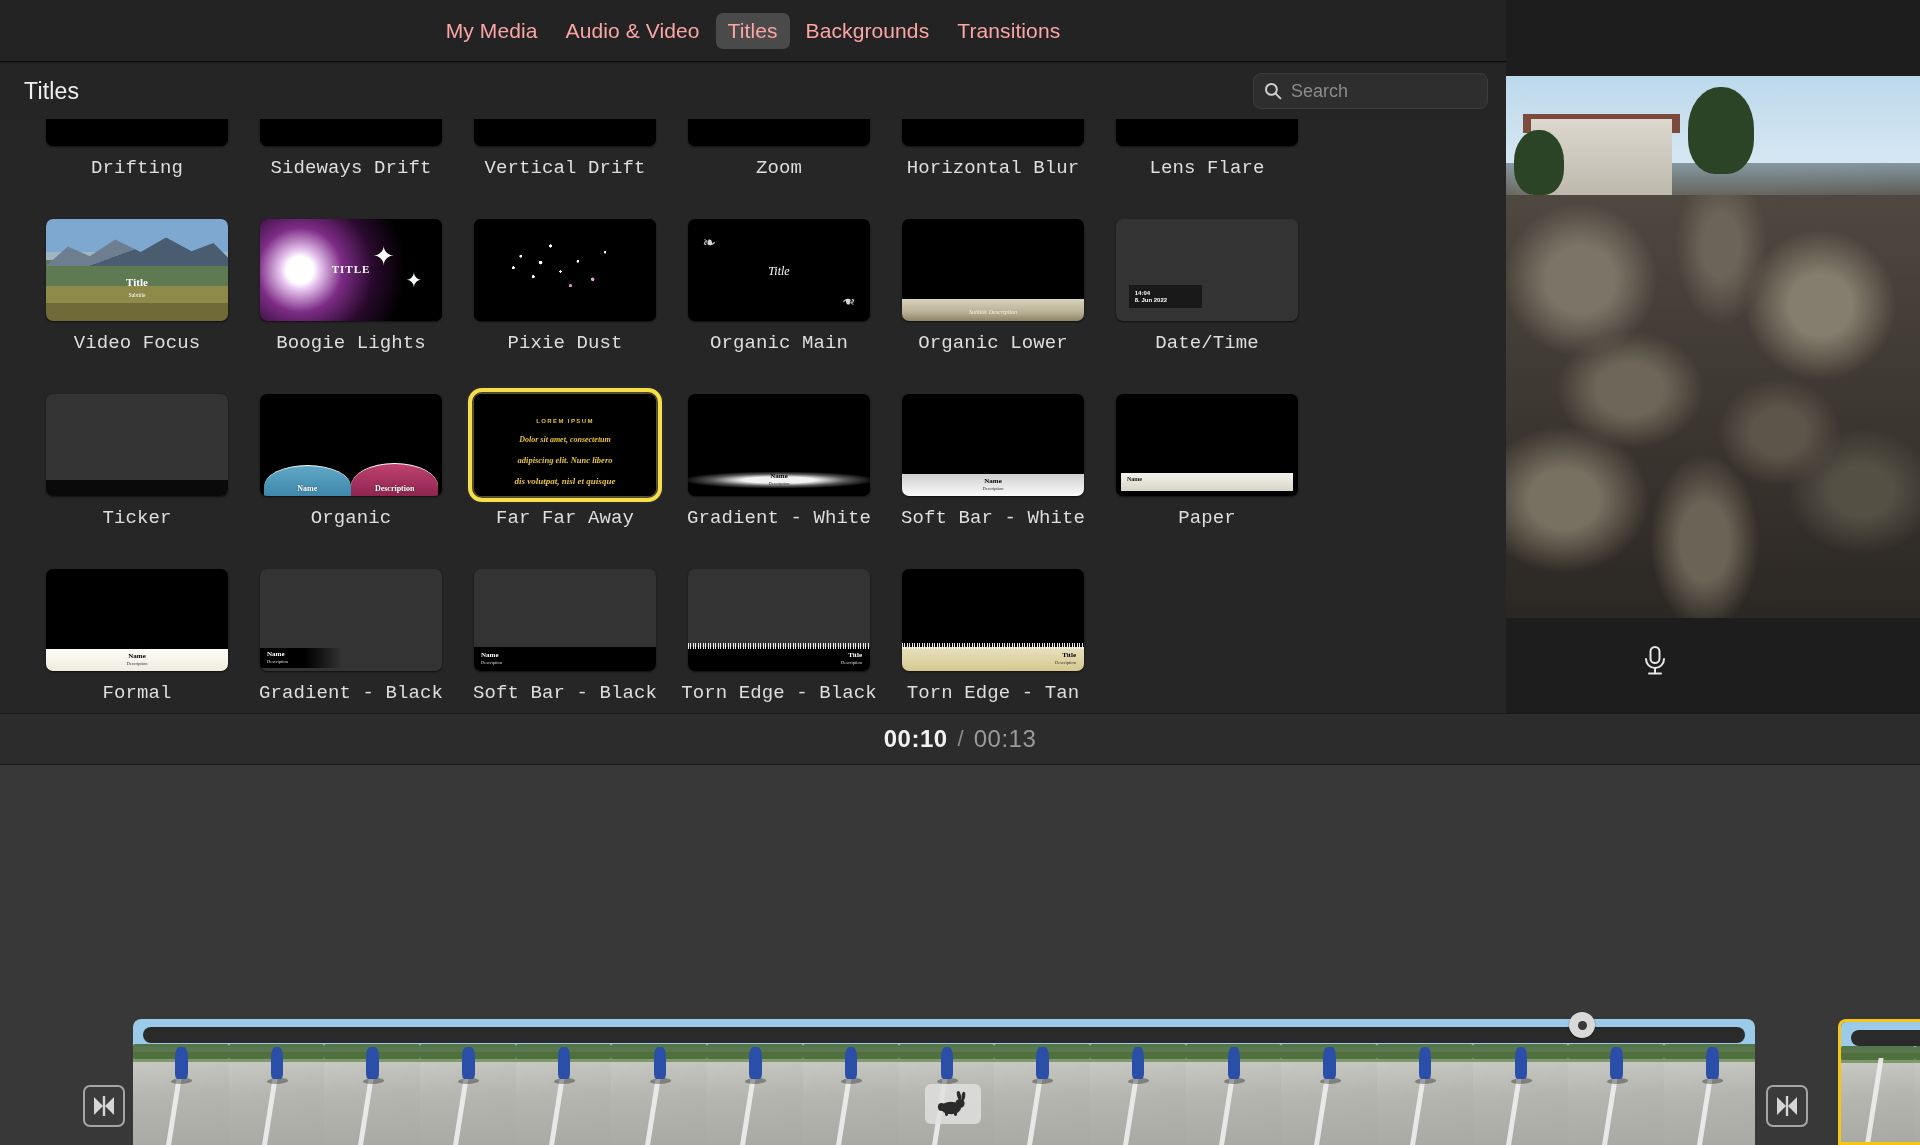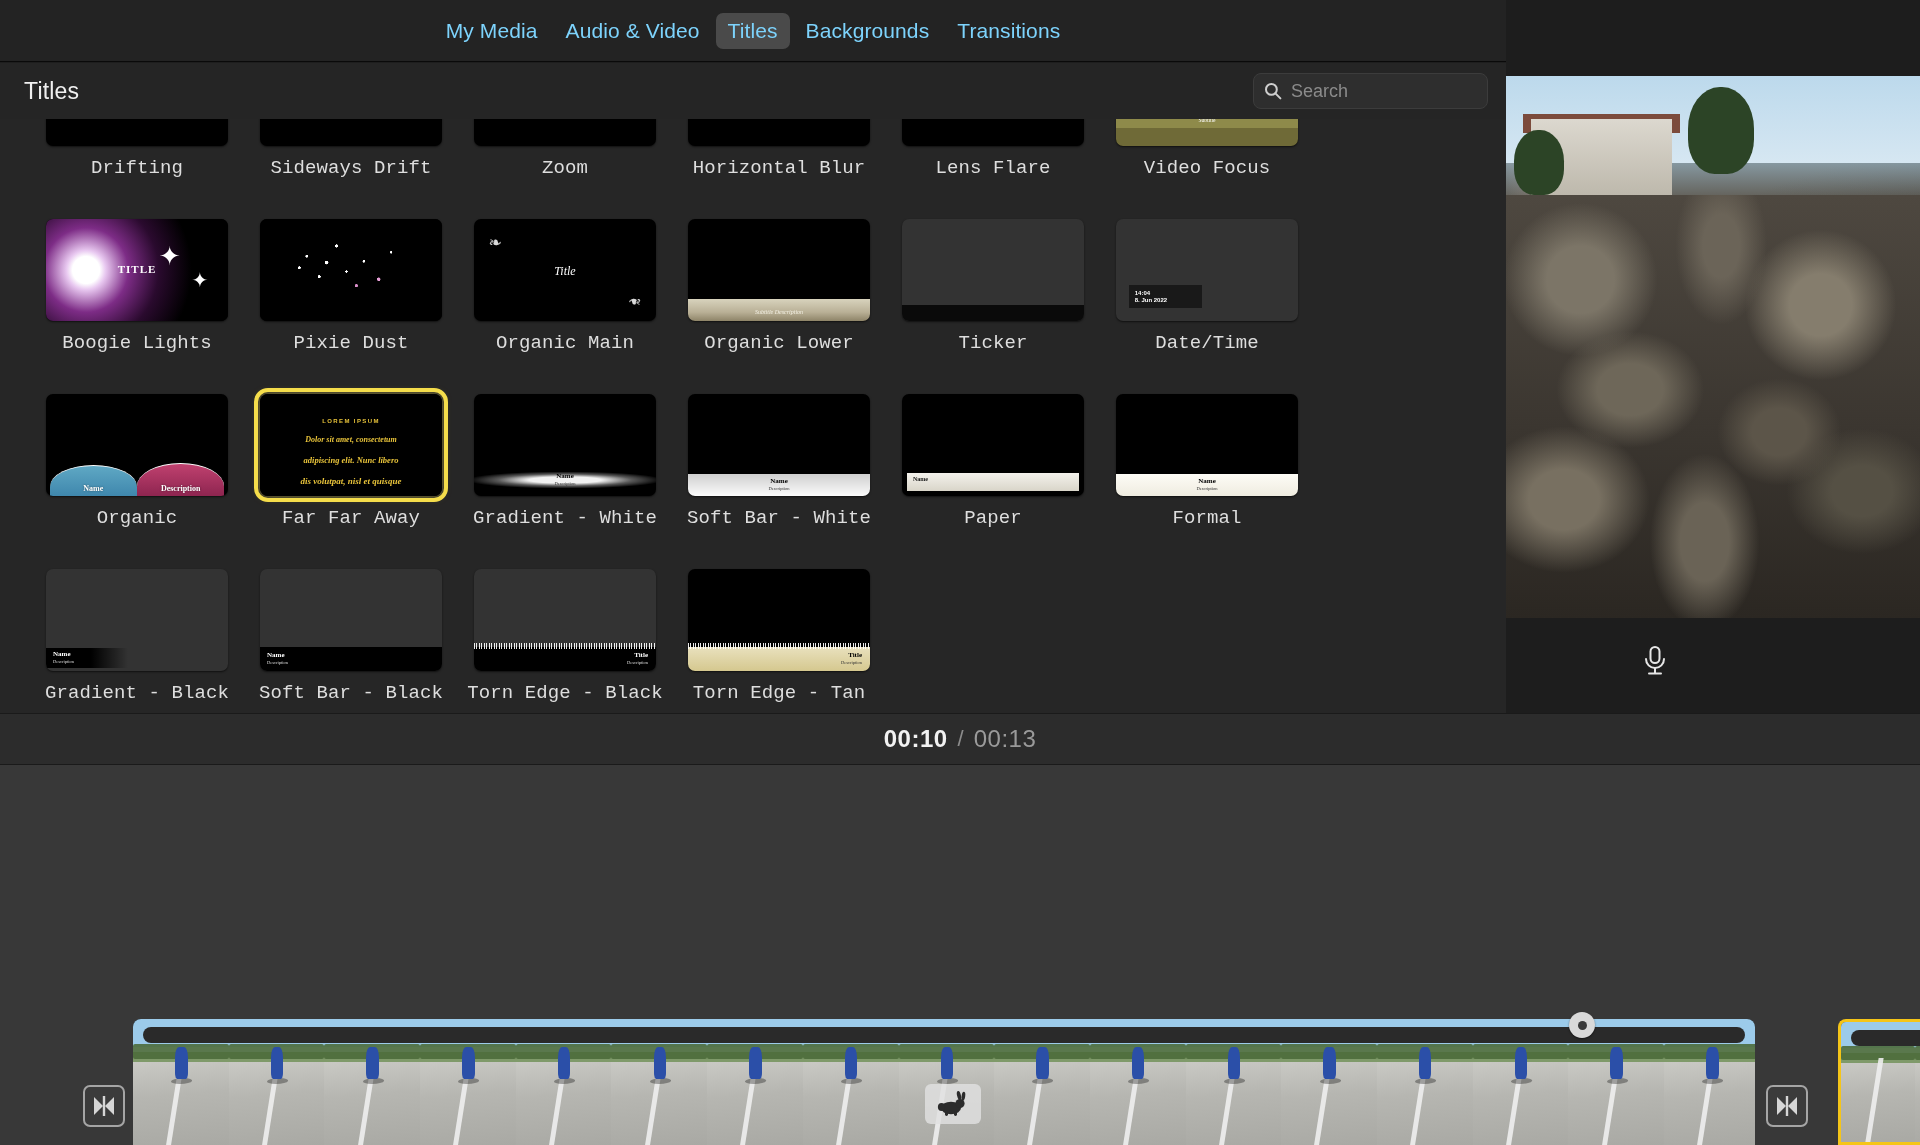--- a/index.html
+++ b/index.html
@@ -15,21 +15,21 @@
 
   
   .topbar {
     position: absolute; top: 0; left: 0; width: 1506px; height: 62px;
     background: #232323;
     display: flex; align-items: center; justify-content: center;
     border-bottom: 1px solid #0a0a0a;
   }
   .tabs { display: flex; align-items: center; gap: 4px; }
   .tab {
-    font-size: 21px; color: #7dd3fc; padding: 6px 12px;
+    font-size: 21px; color: #fca5a5; padding: 6px 12px;
     border-radius: 7px; white-space: nowrap; cursor: default;
     letter-spacing: .1px;
   }
   .tab.active { background: #4a4a4a; }
 
   .topbar-right {
     position: absolute; top: 0; left: 1506px; width: 414px; height: 62px;
     background: #232323; border-bottom: 1px solid #0a0a0a;
   }
   .tb-divider {
@@ -386,20 +386,24 @@
           
         </div>
         <div class="cell-label">Drifting</div>
       </div>
       <div class="cell">
         <div class="thumb t-dark"></div>
         <div class="cell-label">Sideways Drift</div>
       </div>
       <div class="cell">
         <div class="thumb t-dark"></div>
+        <div class="cell-label">Vertical Drift</div>
+      </div>
+      <div class="cell">
+        <div class="thumb t-dark"></div>
         <div class="cell-label">Zoom</div>
       </div>
       <div class="cell">
         <div class="thumb t-dark"></div>
         <div class="cell-label">Horizontal Blur</div>
       </div>
 
       <div class="cell">
         <div class="thumb t-dark">
           <div class="lens-glow"></div>
@@ -448,33 +452,33 @@
       <div class="cell">
         <div class="thumb t-dark">
           <div class="organic-band"></div>
           <div class="mini-title" style="bottom:6%; top:auto; font-size:6px; color:#f4f1e4; font-style:italic;">Subtitle Description</div>
         </div>
         <div class="cell-label">Organic Lower</div>
       </div>
 
       <div class="cell">
         <div class="thumb t-gray">
-          <div class="ticker-bar"></div>
-        </div>
-        <div class="cell-label">Ticker</div>
-      </div>
-
-      <div class="cell">
-        <div class="thumb t-gray">
           <div class="dt-box">
             <div class="dt-line">14:04</div>
             <div class="dt-line">8. Jun 2022</div>
           </div>
         </div>
         <div class="cell-label">Date/Time</div>
+      </div>
+
+      <div class="cell">
+        <div class="thumb t-gray">
+          <div class="ticker-bar"></div>
+        </div>
+        <div class="cell-label">Ticker</div>
       </div>
 
       <div class="cell">
         <div class="thumb t-dark">
           <div class="cloud-row">
             <div class="cloud blue">Name</div>
             <div class="cloud pink">Description</div>
           </div>
         </div>
         <div class="cell-label">Organic</div>

